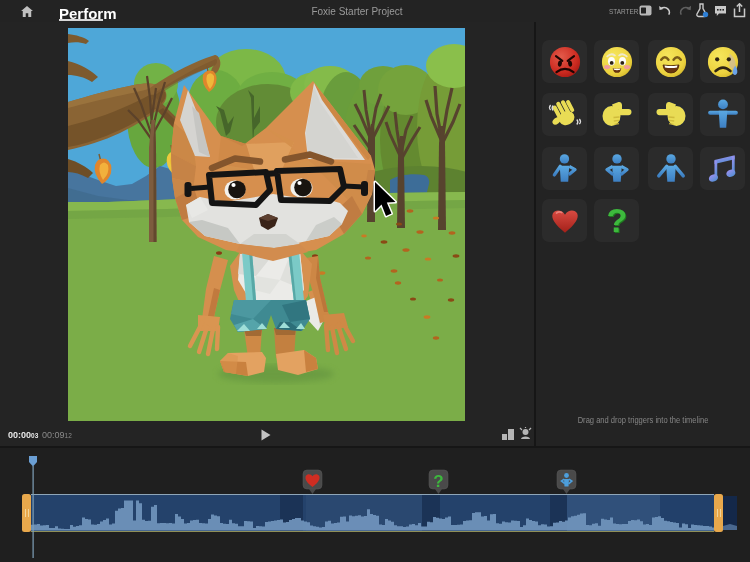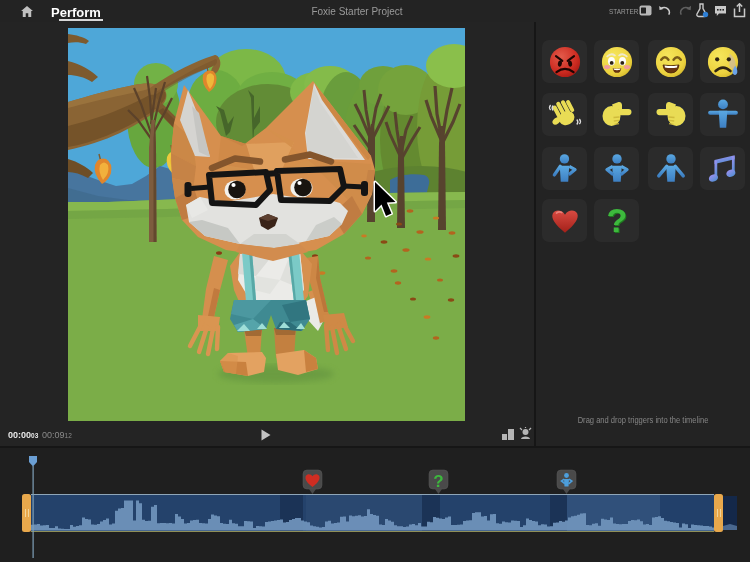--- a/index.html
+++ b/index.html
@@ -6,21 +6,21 @@
   body{width:750px;height:562px;background:#242424;font-family:"Liberation Sans",sans-serif;overflow:hidden;position:relative;}
   .abs{position:absolute;}
 </style>
 </head>
 <body>
 
 <div class="abs" style="left:0;top:0;width:750px;height:22px;background:#232323;border-bottom:1px solid #1a1a1a;"></div>
 <svg class="abs" style="left:21px;top:6px" width="12" height="11" viewBox="0 0 14 13">
     <path d="M7 0 L14 6 L12 6 L12 13 L8.5 13 L8.5 8.5 L5.5 8.5 L5.5 13 L2 13 L2 6 L0 6 Z" fill="#c0c0c0"></path>
   </svg>
-<div class="abs" style="left:51px;top:5px;color:#ffffff;font-size:13px;font-weight:bold;text-align:center;">Perform</div>
+<div class="abs" style="left:59px;top:5px;color:#ffffff;font-size:15px;font-weight:bold;text-align:center;">Perform</div>
 <div class="abs" style="left:59px;top:19px;width:44px;height:2px;background:#d8d8d8;"></div>
 <div class="abs" style="left:0;top:6px;width:714px;text-align:center;color:#9a9a9a;font-size:10px;">Foxie Starter Project</div>
 <div class="abs" style="left:609px;top:7px;color:#9a9a9a;font-size:8px;transform:scaleX(0.8);transform-origin:left;">STARTER</div>
 
 <svg class="abs" style="left:639px;top:5px" width="13" height="11" viewBox="0 0 13 11">
     <rect x="0.5" y="0.5" width="12" height="10" rx="2" fill="#b8b8b8"></rect>
     <rect x="2" y="2.5" width="5" height="6" rx="0.5" fill="#232323"></rect>
   </svg>
 
 <svg class="abs" style="left:658px;top:4px" width="13" height="13" viewBox="0 0 13 13">

